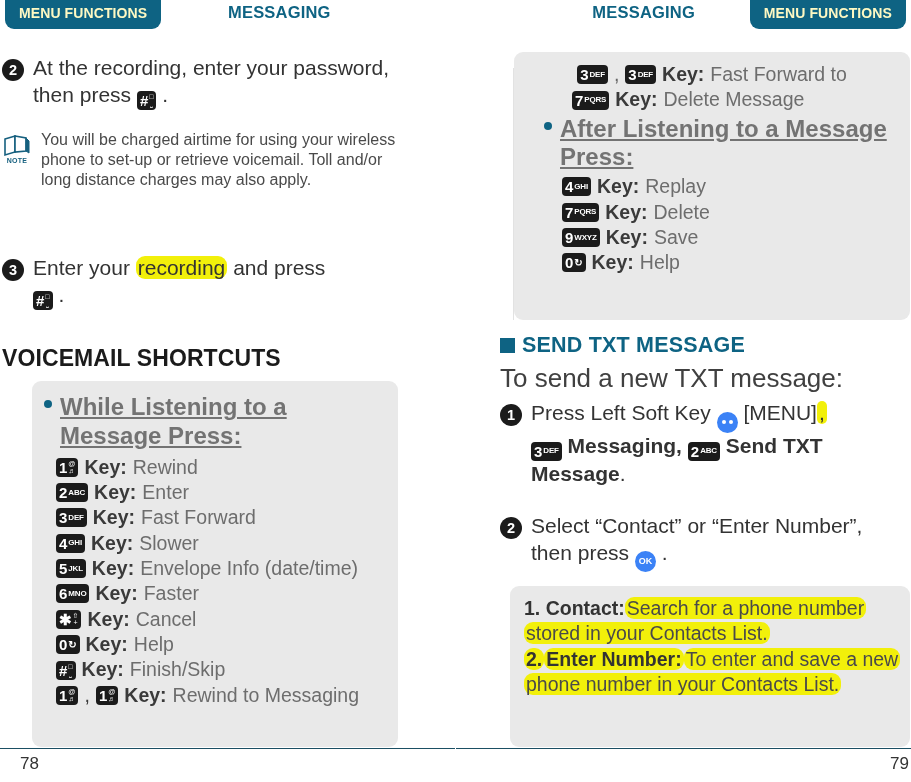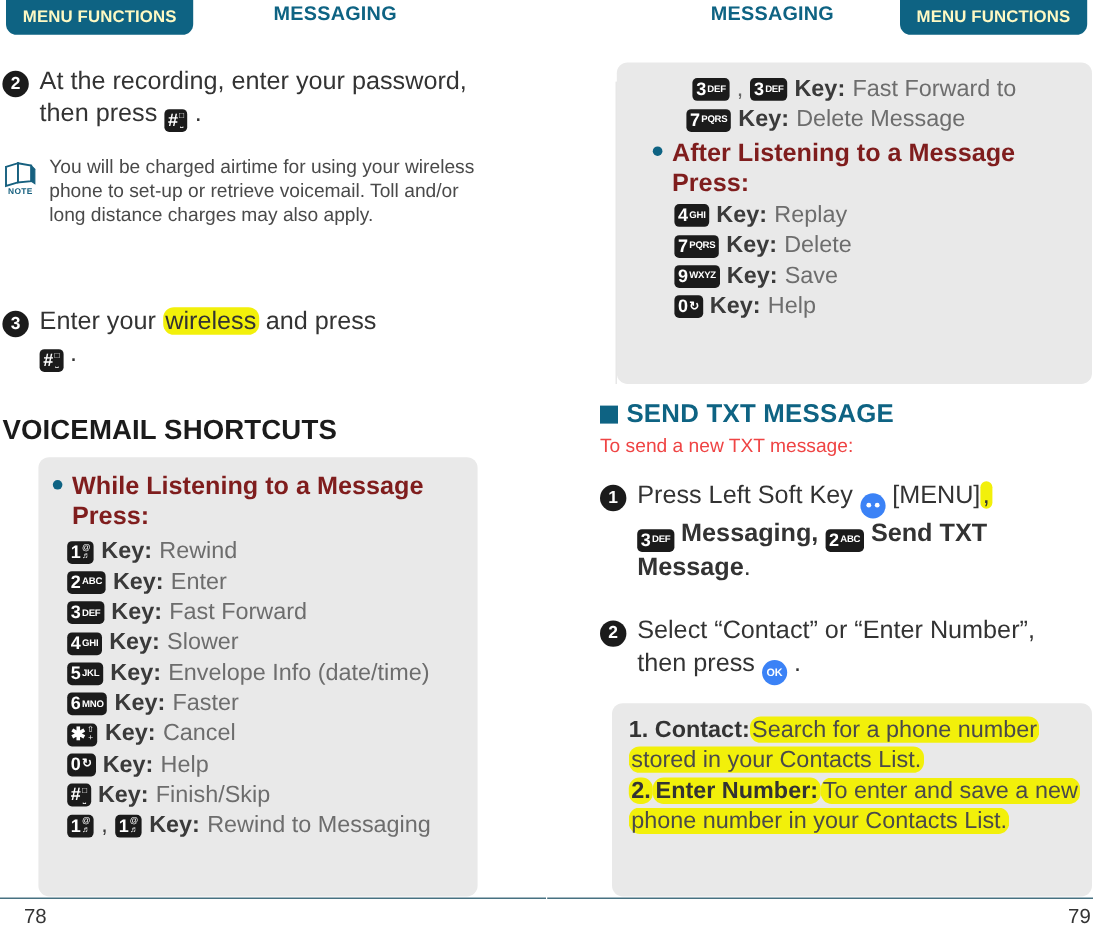--- a/index.html
+++ b/index.html
@@ -134,39 +134,40 @@
     gap: 7px;
   }
   .h-square {
     width: 15px;
     height: 15px;
     background: #0e6383;
     display: inline-block;
     flex: 0 0 auto;
   }
   .subtle-line {
-    font-size: 16px;
-    color: #ef4444;
+    font-size: 26px;
+    color: #404040;
     line-height: 1.2;
   }
 
   
   .graybox {
     background: #e9e9e9;
     border-radius: 9px;
     box-sizing: border-box;
   }
   .bullet-head {
     display: flex;
     align-items: flex-start;
     gap: 8px;
     font-weight: bold;
-    font-size: 21px;
-    color: #7f1d1d;
+    font-size: 24px;
+    color: #737373;
     line-height: 1.2;
+    text-decoration: underline;
   }
   .bullet-dot {
     flex: 0 0 auto;
     width: 8px;
     height: 8px;
     border-radius: 50%;
     background: #0e6383;
     margin-top: 7px;
   }
   .key-row {
@@ -335,21 +336,21 @@
         </svg>
         <div class="note-label">NOTE</div>
       </div>
       <div class="note-body">You will be charged airtime for using your wireless phone to set-up or retrieve voicemail. Toll and/or long distance charges may also apply.</div>
     </div>
 
     <div class="step" style="position:absolute; left:2px; top:255px; width:415px;">
       <div class="step-num">3</div>
       <div class="step-body">
         <span>Enter your</span>
-        <span class="hl">wireless</span>
+        <span class="hl">recording</span>
         <span>and press</span><br>
         <span class="keycap">
           <span class="big">#</span>
             <span class="stack">
               <span>□</span>
               <span>⎵</span>
             </span>
         </span>
         <span>.</span>
       </div>

